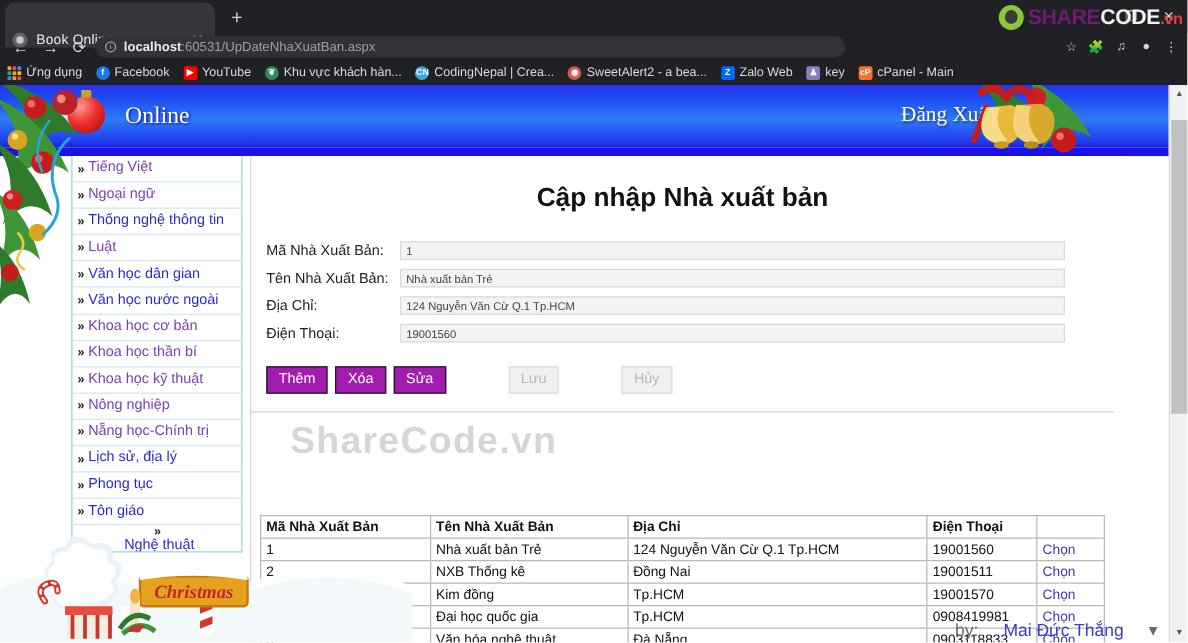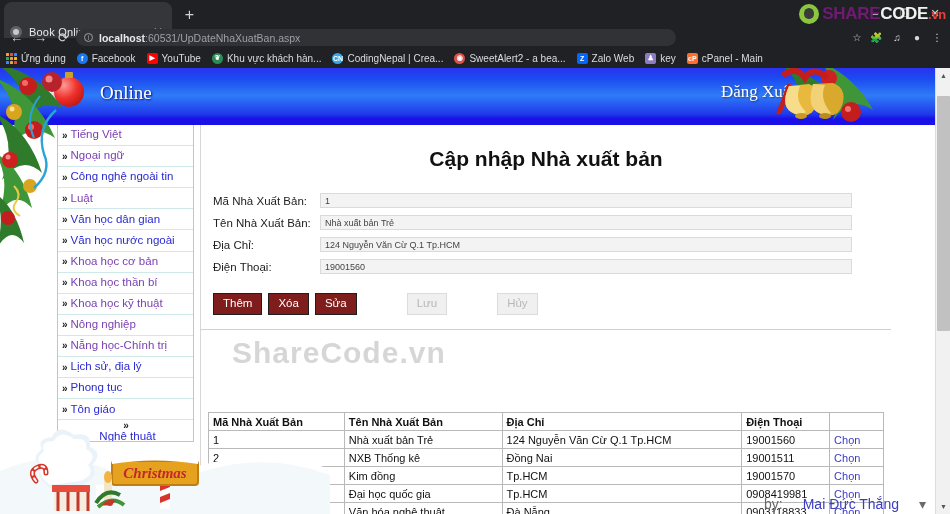--- a/index.html
+++ b/index.html
@@ -140,21 +140,21 @@
   }
   .frow { display:flex; align-items:center; height:19px; margin-bottom:3px; padding-left:12px; }
   .flabel { width:107px; font-size:11.5px; color:#222; flex:0 0 auto; }
   .finput {
     flex:1 1 auto; height:15px; background:#f3f3f3; border:1px solid #dadada;
     font-size:9px; color:#444; line-height:13px; padding:0 4px;
     font-family:"Liberation Sans", sans-serif; margin-right:39px;
   }
   .btnrow { display:flex; align-items:center; gap:6px; padding-left:12px; margin-top:17px; }
   .btn {
-    background:#7f1d1d; color:#fff; font-size:11.5px; padding:3px 9px 4px;
+    background:#a21caf; color:#fff; font-size:11.5px; padding:3px 9px 4px;
     border:1px solid #1e1e1e; cursor:pointer; line-height:1.15;
   }
   .btn.disabled { background:#f0f0f0; color:#b8b8b8; border-color:#dcdcdc; cursor:default;margin-left:44px; }
 
   
   #grid { position:absolute; left:7px; top:287px; width:676px; border-collapse:collapse; }
   #grid td, #grid th {
     border:1px solid #b9b9b9; font-size:11px; padding:1px 4px; text-align:left;
     white-space:nowrap; height:18px; color:#111;
   }
@@ -321,21 +321,21 @@
         <div class="side-item">
           <span class="chev">»</span>
           <span class="side-label c-purple">Tiếng Việt</span>
         </div>
         <div class="side-item">
           <span class="chev">»</span>
           <span class="side-label c-purple">Ngoại ngữ</span>
         </div>
         <div class="side-item">
           <span class="chev">»</span>
-          <span class="side-label c-blue">Công nghệ ngoài tin</span>
+          <span class="side-label c-blue">Thống nghệ thông tin</span>
         </div>
         <div class="side-item">
           <span class="chev">»</span>
           <span class="side-label c-purple">Luật</span>
         </div>
         <div class="side-item">
           <span class="chev">»</span>
           <span class="side-label c-blue">Văn học dân gian</span>
         </div>
         <div class="side-item">

